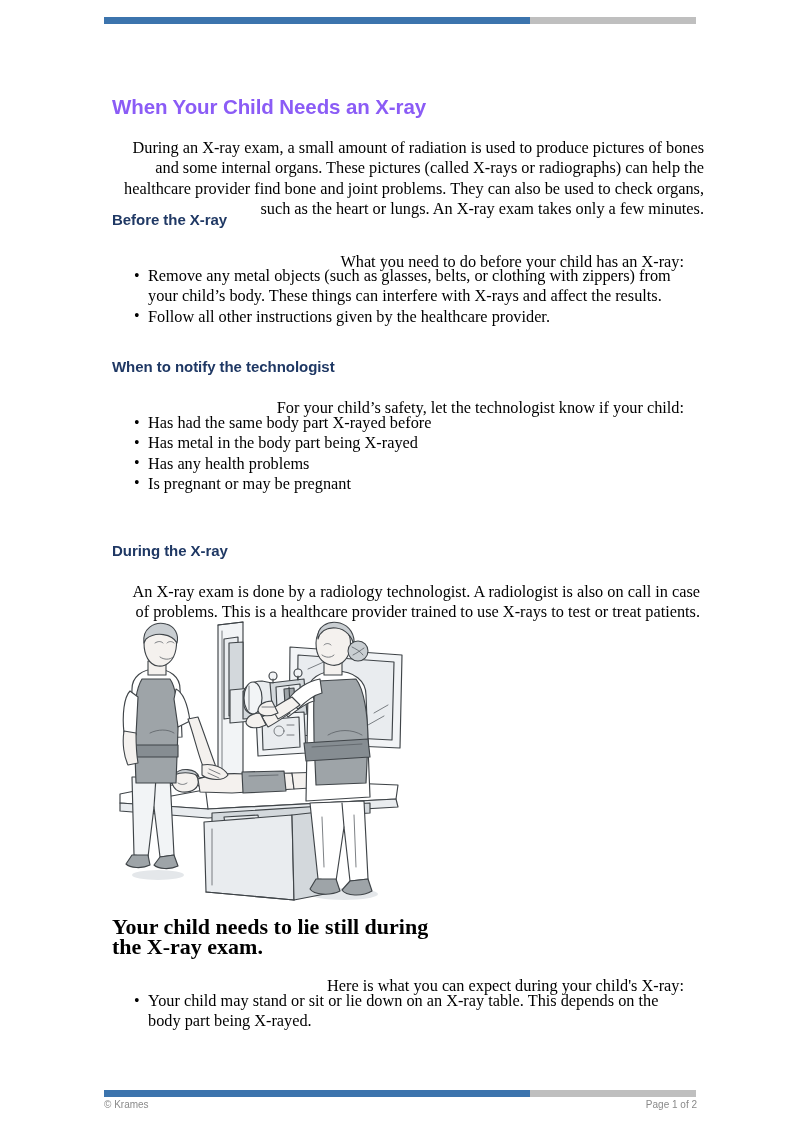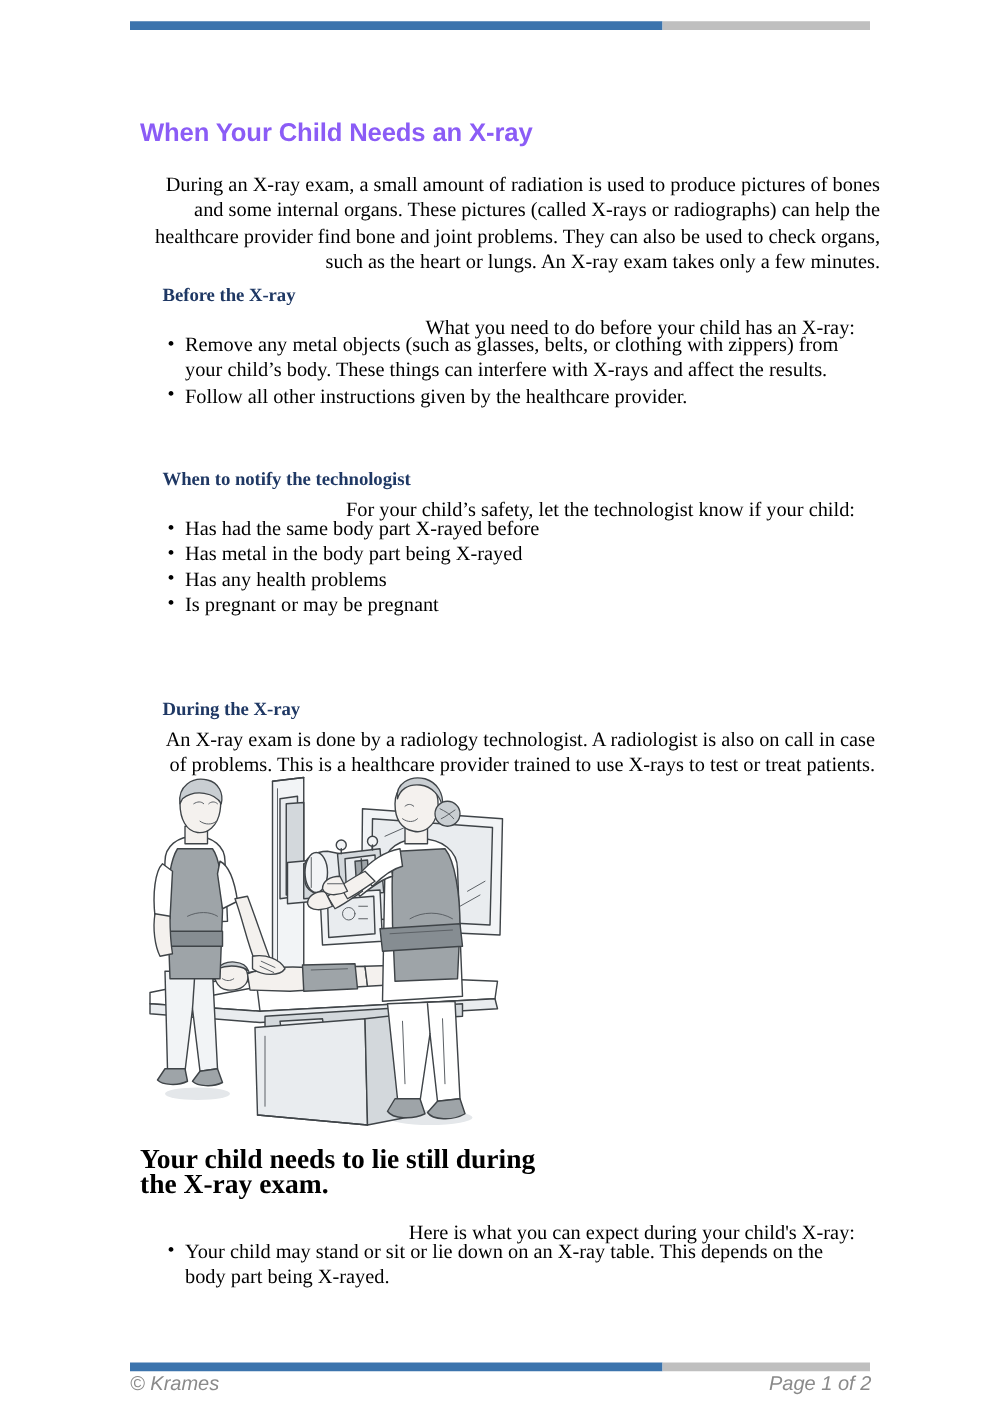--- a/index.html
+++ b/index.html
@@ -52,25 +52,25 @@
     margin: 0;
     padding: 0;
     position: absolute;
     top: 95px;
     left: 0;
     letter-spacing: -0.1px;
     text-align: center;
   }
 
   h2.sec-title {
-    font-family: Liberation Serif, serif;
+    font-family: Liberation Sans, sans-serif;
     font-size: 15px;
     font-weight: bold;
     color: #1f3864;
-    margin: 18px;
+    margin: 0;
     padding: 0;
     position: absolute;
     left: 0;
     letter-spacing: -0.05px;
   }
 
   p.body {
     font-size: 16.3px;
     line-height: 20.3px;
     margin: 12px;
@@ -133,22 +133,21 @@
     top: 617px;
     width: 300px;
     height: 290px;
   }
 
   
   .footer-text {
     position: absolute;
     top: 1099px;
     font-family: "Liberation Sans", "DejaVu Sans", sans-serif;
-    font-size: 16px;
-    font-style: italic;
+    font-size: 10px;
     color: #8a8a8a;
   }
   #footer-copyright { left: 104px; }
   #footer-page { left: 1px; width: 696px; text-align: right; }
 </style>
 </head>
 <body>
 
 <div class="rule" id="header-rule">
   <div class="seg-blue" style="width: 72%; flex: 0 0 72%;"></div>

